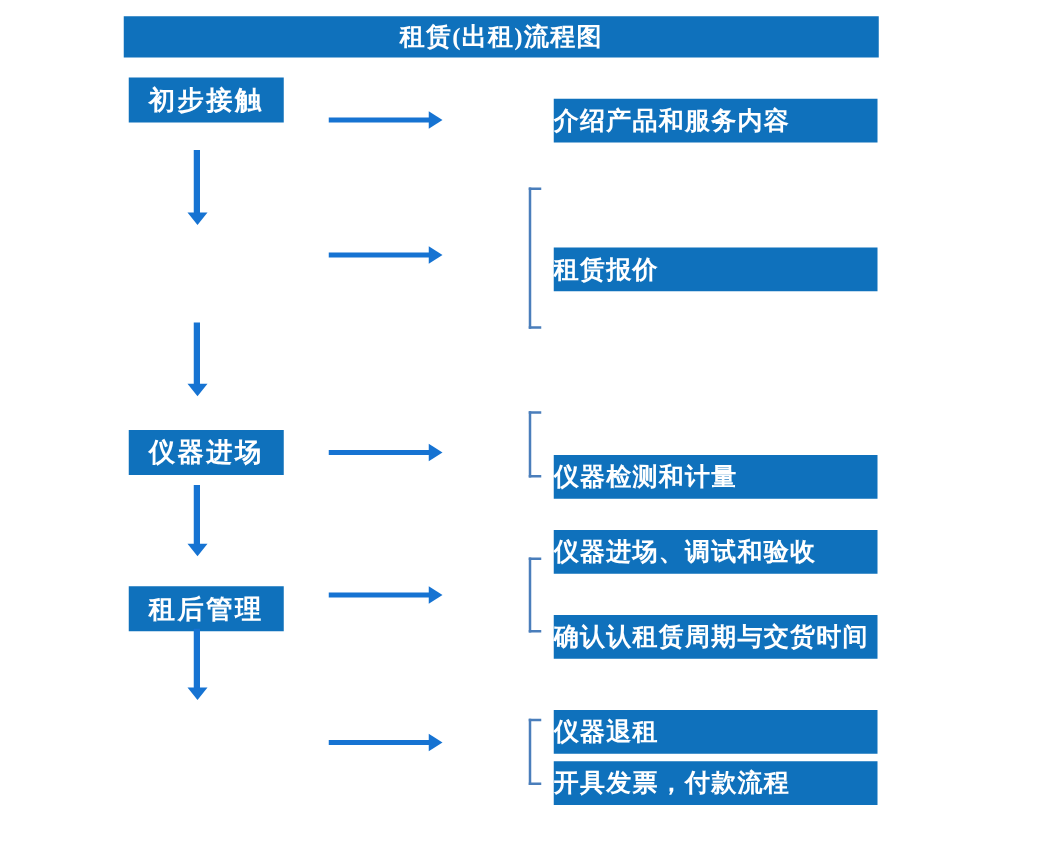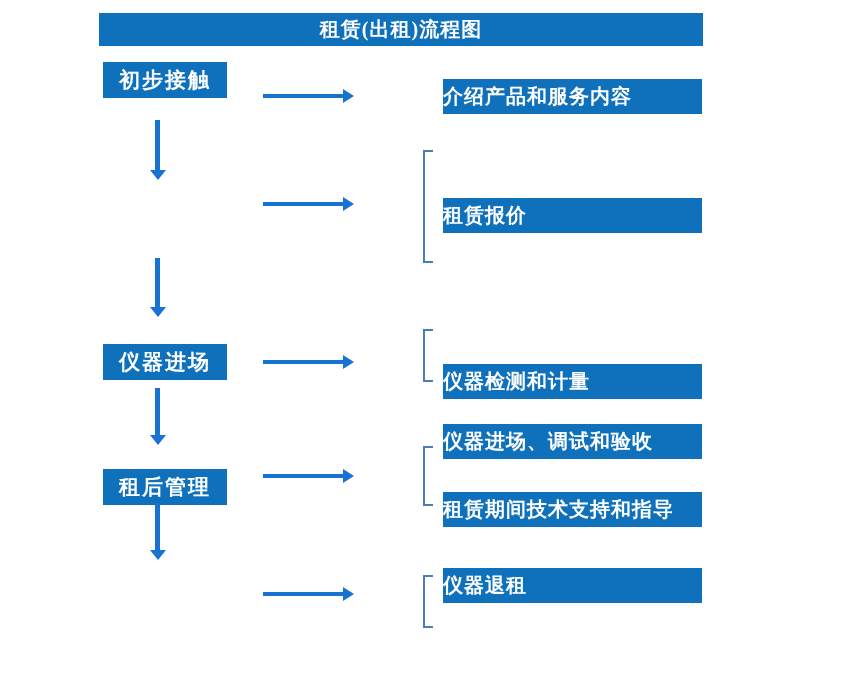--- a/index.html
+++ b/index.html
@@ -78,16 +78,17 @@
 
   <div class="bracket" style="top:150px;height:113px;"></div>
   <div class="bracket" style="top:329px;height:53px;"></div>
   <div class="bracket" style="top:446px;height:60px;"></div>
   <div class="bracket" style="top:575px;height:53px;"></div>
 
   <div class="box detail" style="top:79px;">介绍产品和服务内容</div>
   <div class="box detail" style="top:198px;text-align:center;">租赁报价</div>
   <div class="box detail" style="top:364px;">仪器检测和计量</div>
   <div class="box detail" style="top:424px;text-align:center;">仪器进场、调试和验收</div>
-  <div class="box detail" style="top:492px;">租赁期间技术支持和指导</div>
+  <div class="box detail" style="top:492px;">确认认租赁周期与交货时间</div>
   <div class="box detail" style="top:568px;">仪器退租</div>
+  <div class="box detail" style="top:609px;">开具发票，付款流程</div>
 
 </div>
 
 </body></html>

